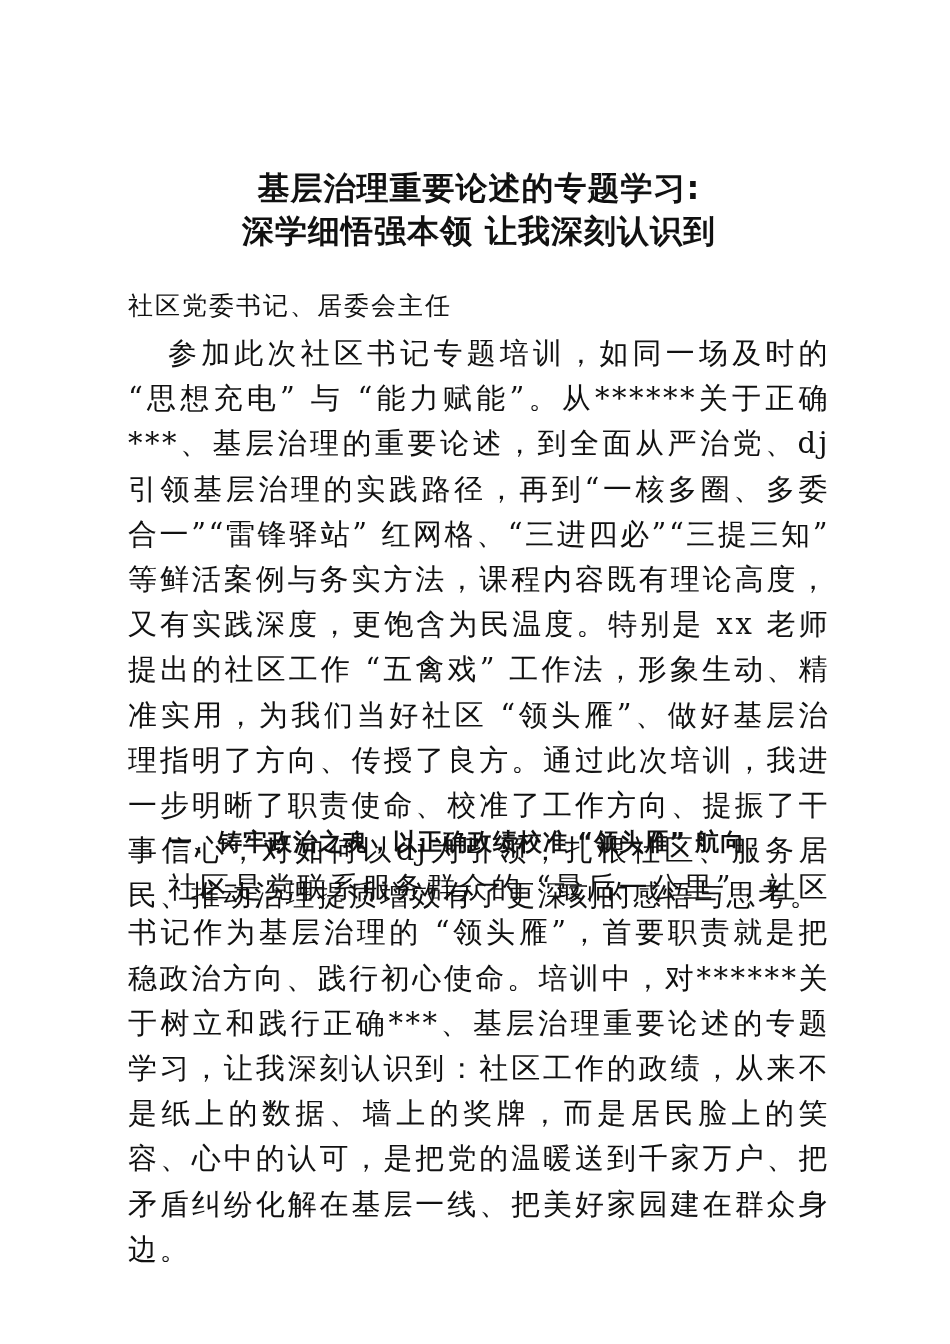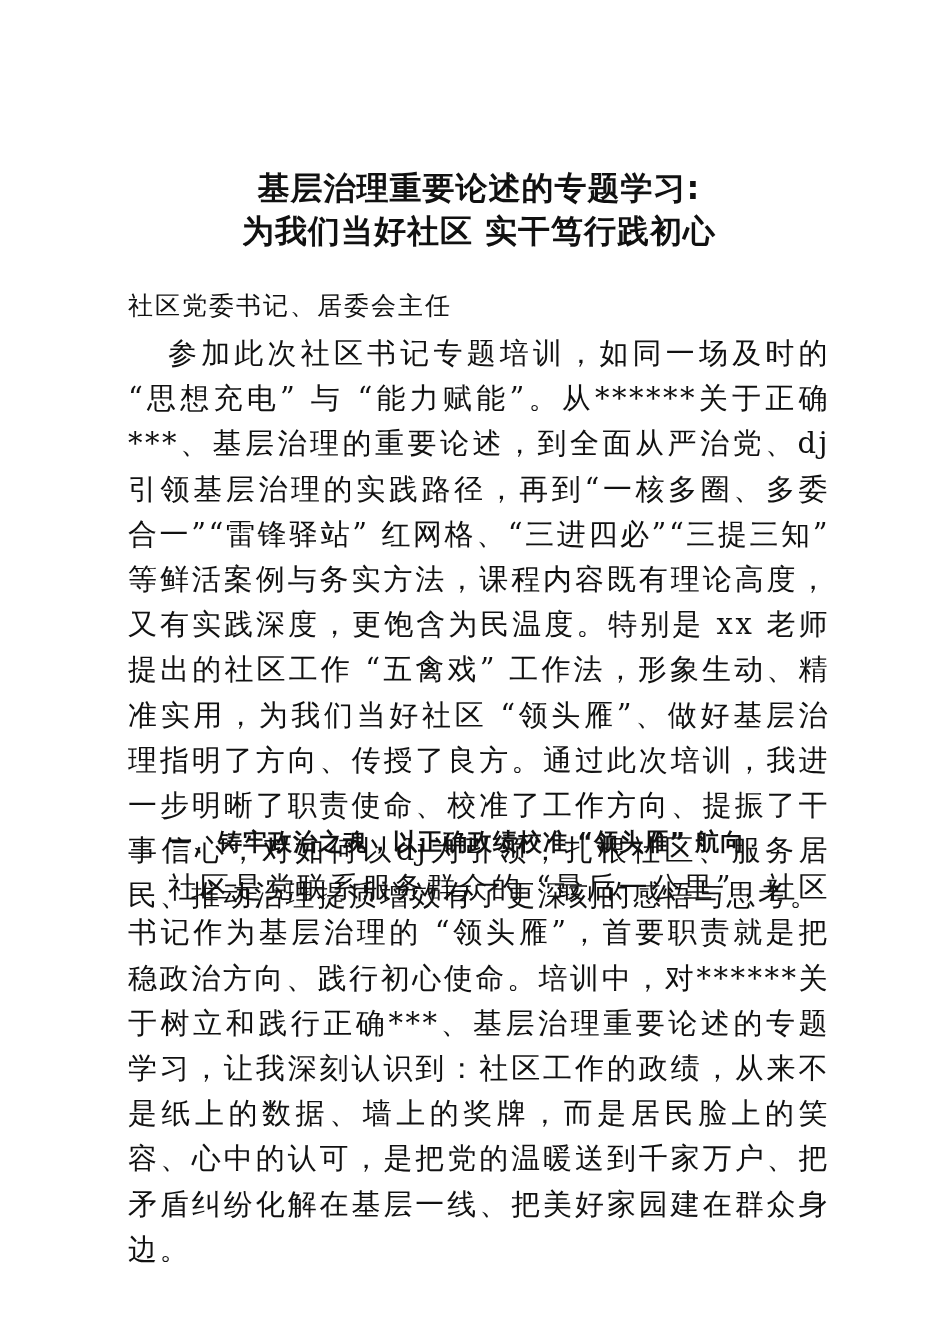--- a/index.html
+++ b/index.html
@@ -64,21 +64,21 @@
       margin: 0;
       padding-left: 40px;
       letter-spacing: 1px;
     }
   </style>
 </head>
 <body>
 
 <div class="page">
   <div class="title line1">基层治理重要论述的专题学习:</div>
-  <div class="title line2">为我们当好社区 实干笃行践初心</div>
+  <div class="title line2">深学细悟强本领 让我深刻认识到</div>
 
   <div class="byline">社区党委书记、居委会主任</div>
 
   <div class="body-block" style="top: 331px;">
     <p class="para">参加此次社区书记专题培训，如同一场及时的 “思想充电” 与 “能力赋能”。从******关于正确***、基层治理的重要论述，到全面从严治党、dj引领基层治理的实践路径，再到“一核多圈、多委合一”“雷锋驿站” 红网格、“三进四必”“三提三知” 等鲜活案例与务实方法，课程内容既有理论高度，又有实践深度，更饱含为民温度。特别是 xx 老师提出的社区工作 “五禽戏” 工作法，形象生动、精准实用，为我们当好社区 “领头雁”、做好基层治理指明了方向、传授了良方。通过此次培训，我进一步明晰了职责使命、校准了工作方向、提振了干事信心，对如何以dj为引领，扎根社区、服务居民、推动治理提质增效有了更深刻的感悟与思考。</p>
   </div>
 
   <div class="body-block" style="top: 820px;">
     <p class="heading">一、铸牢政治之魂，以正确政绩校准 “领头雁” 航向</p>
     <p class="para">社区是党联系服务群众的 “最后一公里”，社区书记作为基层治理的 “领头雁”，首要职责就是把稳政治方向、践行初心使命。培训中，对******关于树立和践行正确***、基层治理重要论述的专题学习，让我深刻认识到：社区工作的政绩，从来不是纸上的数据、墙上的奖牌，而是居民脸上的笑容、心中的认可，是把党的温暖送到千家万户、把矛盾纠纷化解在基层一线、把美好家园建在群众身边。</p>

